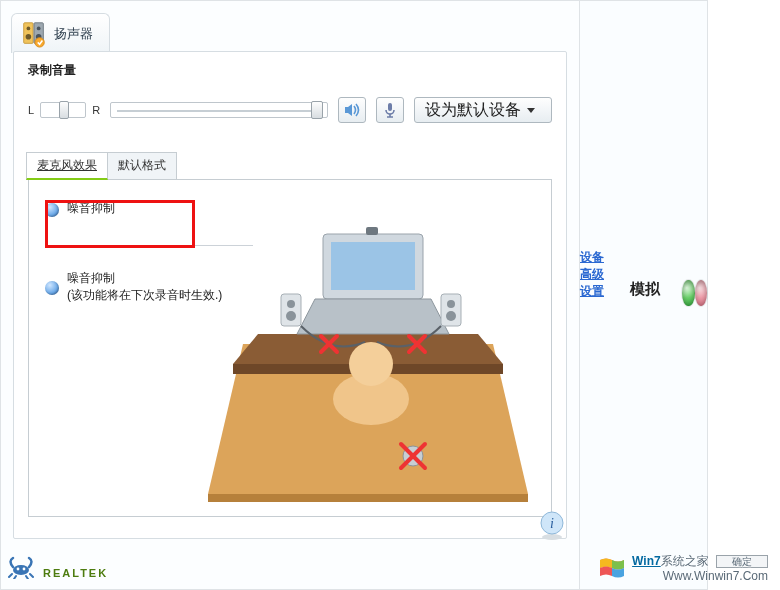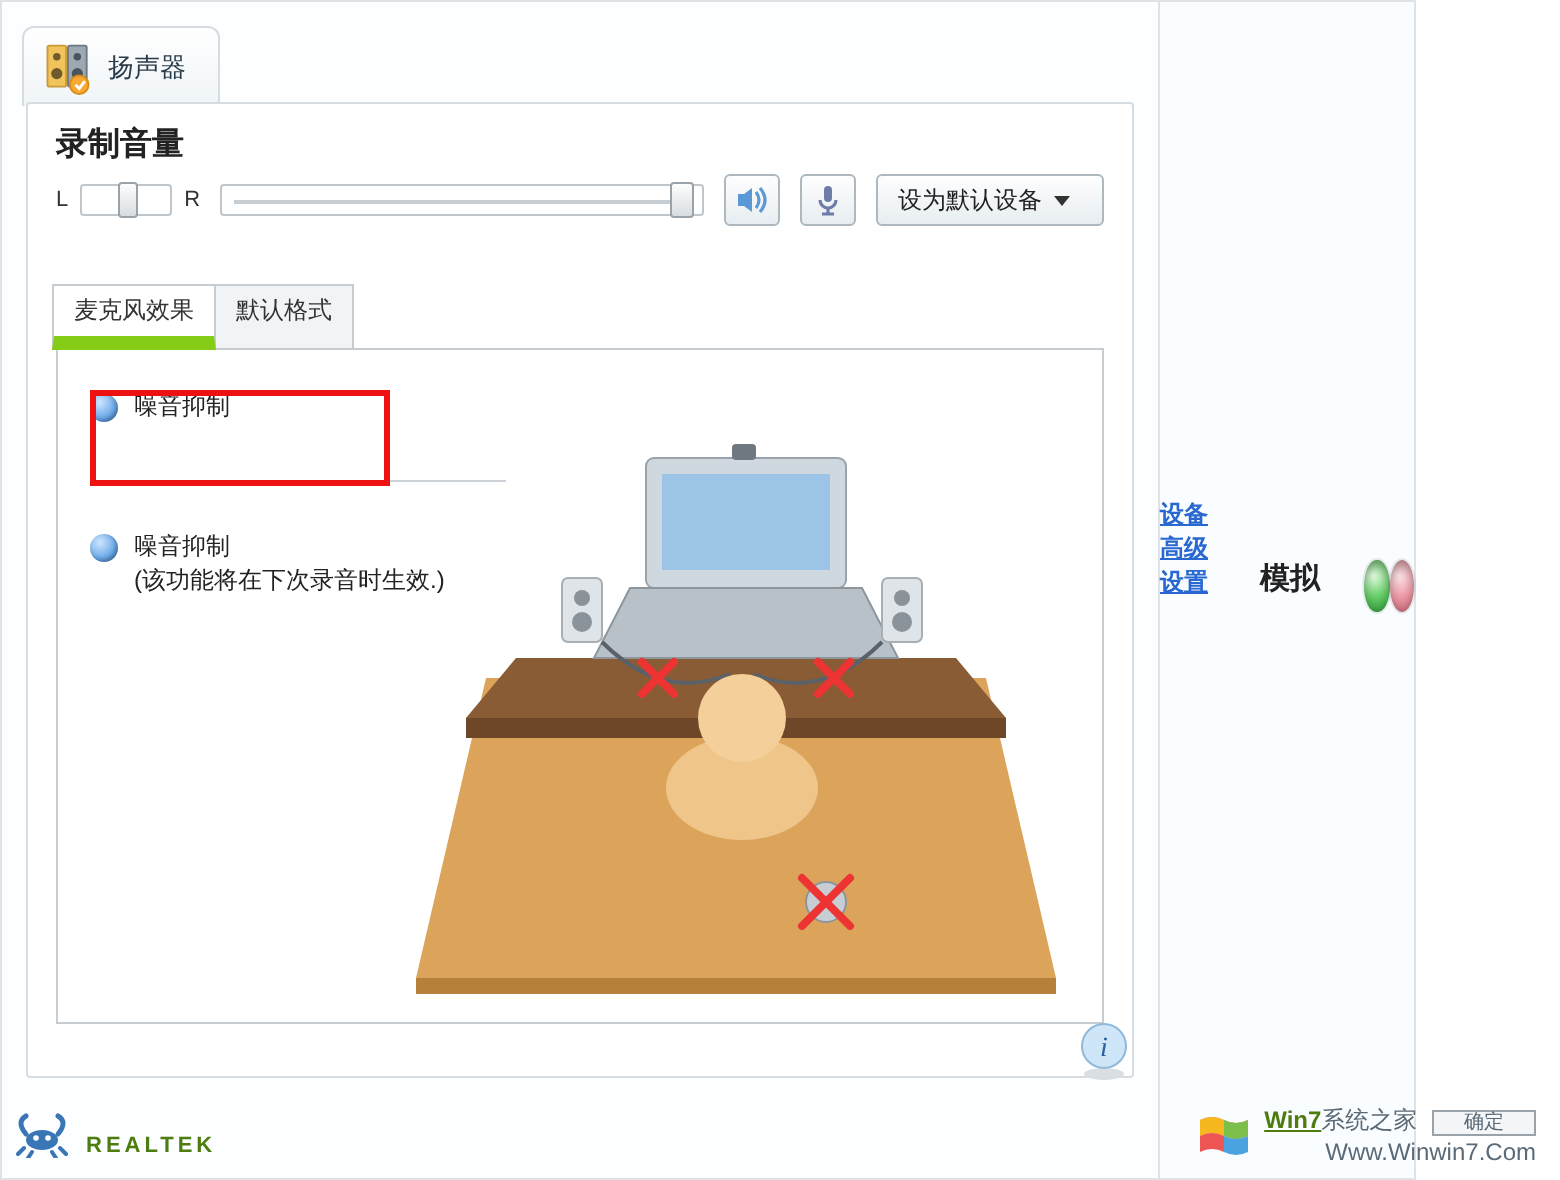--- a/index.html
+++ b/index.html
@@ -48,21 +48,21 @@
   .main-panel {
     position: absolute;
     left: 12px; right: 12px; top: 50px; bottom: 50px;
     background: #fff;
     border: 1px solid #d6dde2;
     border-radius: 2px;
     padding: 10px 14px;
   }
   
   .vol-row { font-size: 12px; color: #222; }
-  .vol-title { font-weight: bold; font-size: 16px; margin-bottom: 4px; }
+  .vol-title { font-weight: bold; font-size: 12px; margin-bottom: 18px; }
   .vol-ctrls { display: flex; align-items: center; gap: 10px; }
   .balance {
     display: flex; align-items: center; gap: 6px; font-size: 11px; color:#333;
   }
   .mini-slider {
     position: relative; width: 46px; height: 16px;
     background: #fff; border:1px solid #bfc6cc; border-radius:2px;
   }
   .mini-slider .knob {
     position:absolute; left:18px; top:-2px; width:10px; height:18px;
@@ -80,46 +80,46 @@
     position:absolute; right:4px; top:-2px; width:12px; height:18px;
     background: linear-gradient(#fdfdfd,#d8dde1);
     border:1px solid #9aa3aa; border-radius:2px;
   }
   .icon-btn {
     width:28px; height:26px; border:1px solid #aeb8bf; border-radius:3px;
     background: linear-gradient(#fefefe,#e7edf1);
     display:flex; align-items:center; justify-content:center; cursor:pointer;
   }
   .set-default {
-    height:26px; padding:0 16px 0 10px; font-size:12px; color:#222;
+    height:26px; padding:0 16px 0 10px; font-size:16px; color:#222;
     border:1px solid #aeb8bf; border-radius:3px;
     background: linear-gradient(#fefefe,#e7edf1);
     display:flex; align-items:center; gap:6px; cursor:pointer;
   }
   .chev { width:0; height:0; border-left:4px solid transparent; border-right:4px solid transparent; border-top:5px solid #333; }
 
   
   .subtabs {
     display:flex; margin-top:28px; margin-left:-2px;
   }
   .subtab {
     padding:4px 10px; font-size:12px; border:1px solid #c6cdd2;
     background:#f0f4f7; position:relative; top:1px; cursor:pointer; color:#333;
   }
-  .subtab.active { background:#fff; border-bottom:7px solid #84cc16; z-index:2; }
+  .subtab.active { background:#fff; border-bottom:2px solid #84cc16; z-index:2;text-decoration:underline; }
   .subtab + .subtab { border-left:none; }
   .sub-body {
     border:1px solid #c6cdd2; height:338px; background:#fff;
     position:relative; overflow:hidden;
   }
   .options {
     position:absolute; left:10px; top:16px; width:220px;
   }
   .opt {
-    display:flex; align-items:flex-start; gap:8px; margin-bottom:24px;
+    display:flex; align-items:center; gap:8px; margin-bottom:24px;
     font-size:13px; color:#222; cursor:pointer; padding:4px 6px;
   }
   .opt .radio {
     width:14px; height:14px; border-radius:50%;
     background: radial-gradient(circle at 35% 30%, #cfe6ff 0%, #6aa8e8 60%, #3b74b8 100%);
     box-shadow: inset -1px -1px 2px rgba(0,0,0,0.25);
     flex-shrink:0; margin-top:2px;
   }
   .hl-red {
     border:3px solid #e11; position:absolute; left:6px; top:4px; width:150px; height:48px; pointer-events:none;
@@ -168,21 +168,21 @@
   .led.green { background: radial-gradient(circle at 35% 30%, #e6ffe6, #6cd36c 50%, #2e9e3a 100%); }
   .led.pink  { background: radial-gradient(circle at 35% 30%, #ffe9ec, #f2a0ad 50%, #cf6a7b 100%); }
 
   
   .watermark {
     position:absolute; right:12px; bottom:6px; text-align:right;
     font-size:12px; color:#5a6a77; line-height:15px;
     text-shadow: 0 1px 0 rgba(255,255,255,.7); pointer-events:none;
     display:flex; align-items:center; gap:6px;
   }
-  .watermark .wm-text b { color:#4d7c0f; font-weight:bold;text-decoration:underline; }
+  .watermark .wm-text b { color:#0369a1; font-weight:bold;text-decoration:underline; }
   .watermark .wm-text { color:#5a6a77; }
 </style>
 </head>
 <body>
 
 <div class="app">
 
   <div class="main">
     <div class="tabs">
       <div class="tab">

